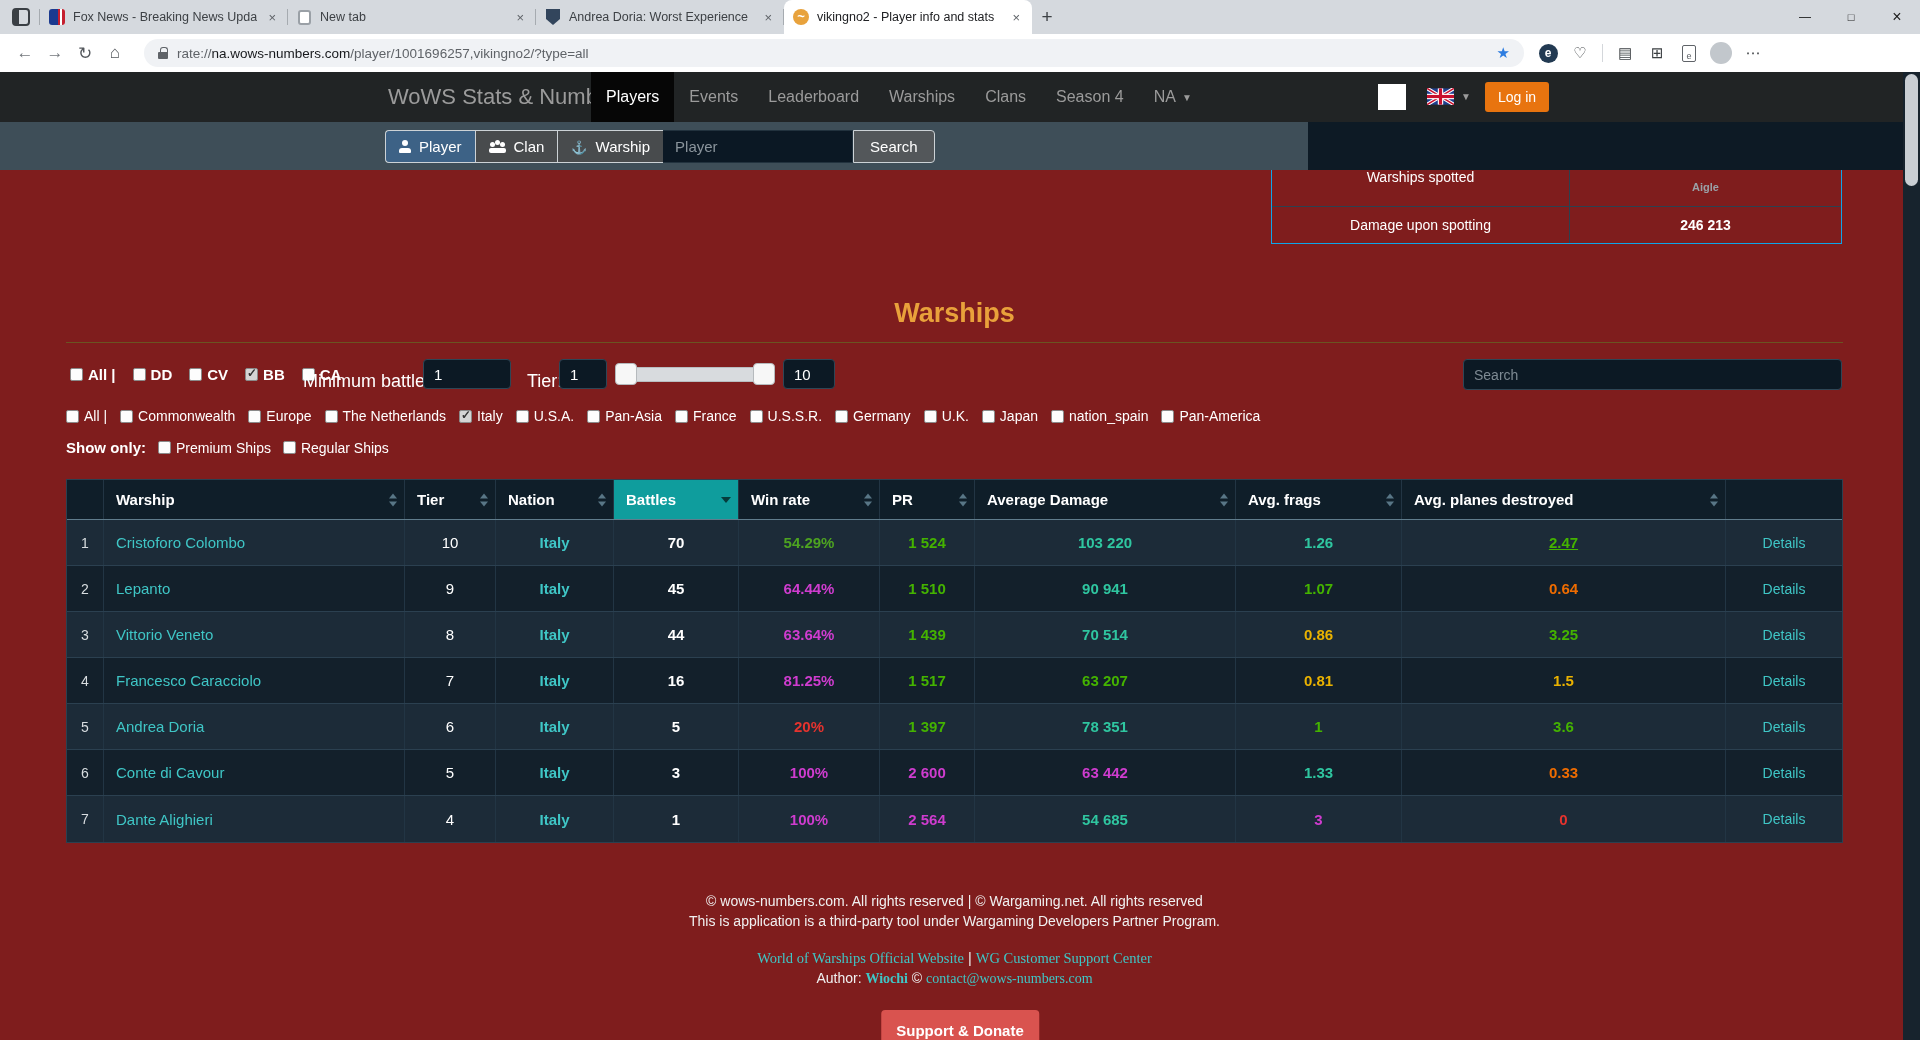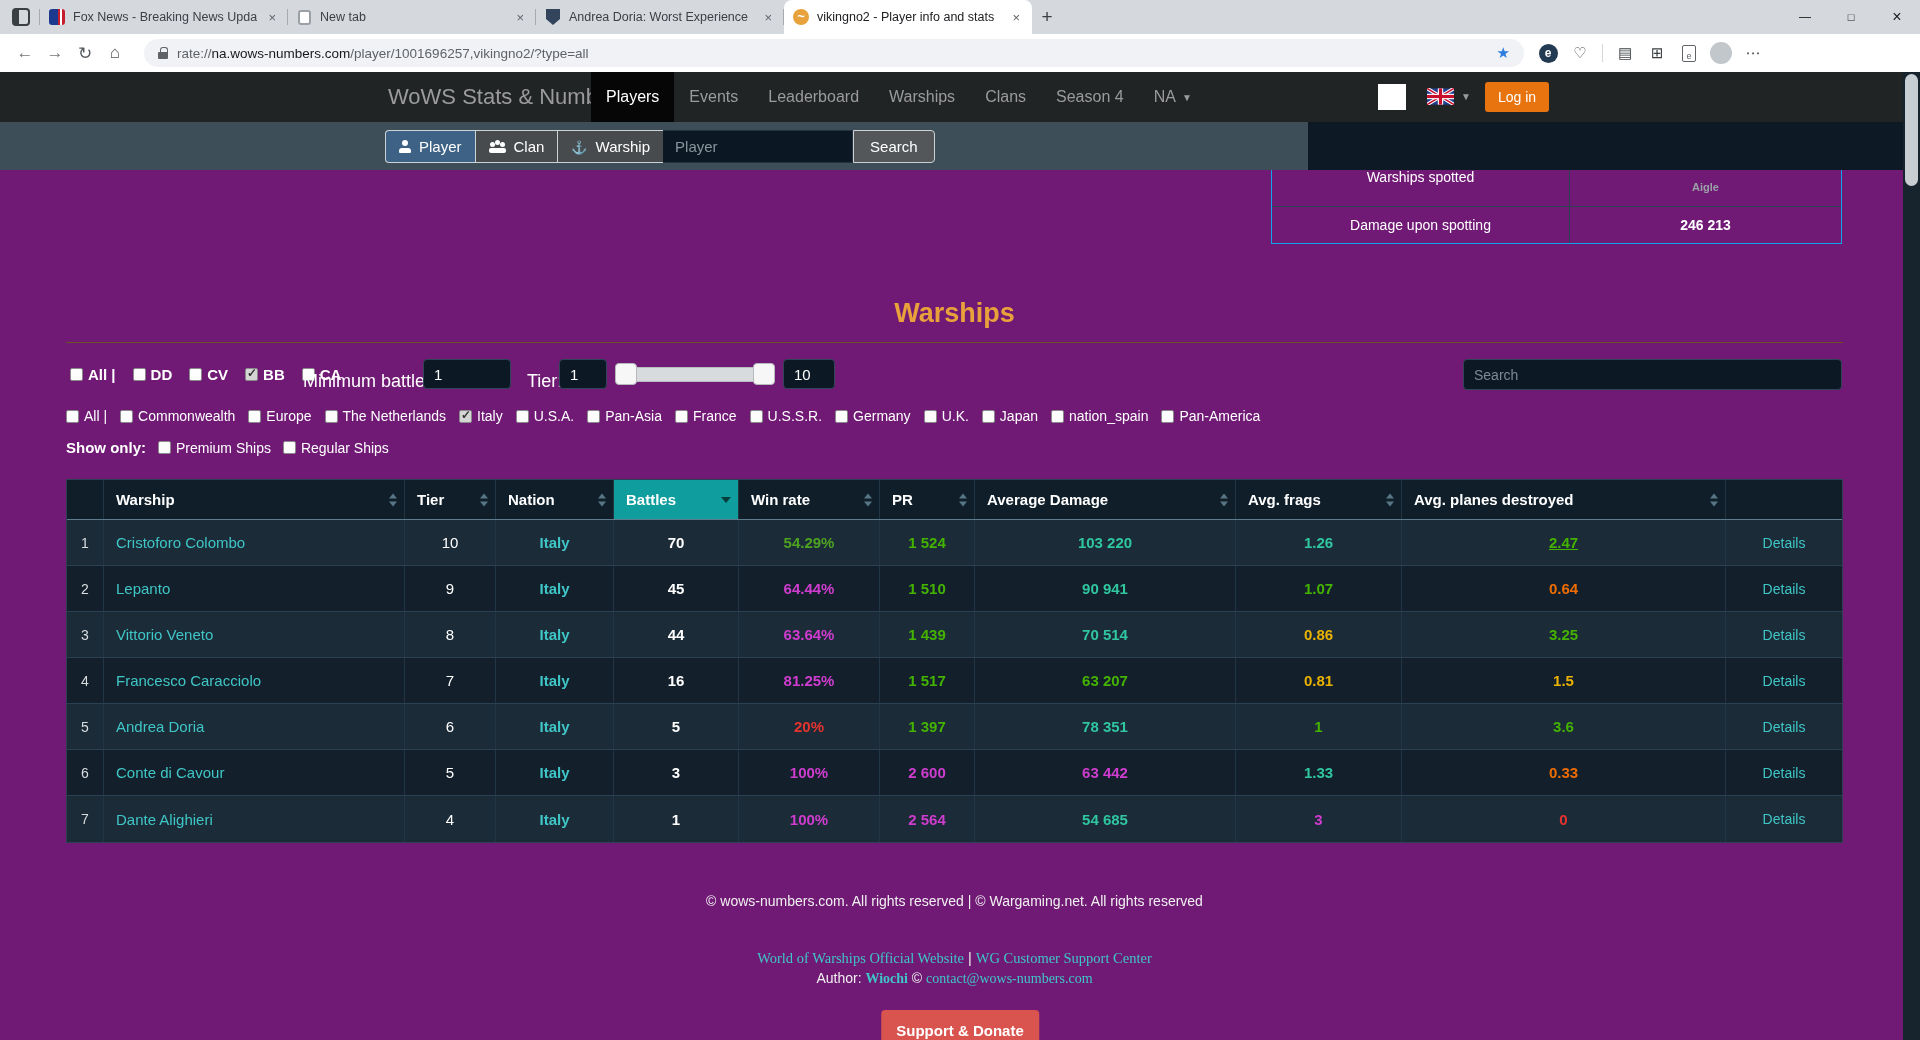--- a/index.html
+++ b/index.html
@@ -1,18 +1,18 @@
 <!DOCTYPE html>
 <html><head>
 <meta charset="utf-8">
 <style>
   * { box-sizing: border-box; margin: 0; padding: 0; }
   html,body { width:1920px; height:1040px; }
   body { font-family:"Liberation Sans", sans-serif; background:#0d1a25; overflow:hidden; }
-  #canvas { position:relative; width:1920px; height:1040px; background:#701a75; overflow:hidden; }
+  #canvas { position:relative; width:1920px; height:1040px; background:#7f1d1d; overflow:hidden; }
 
   
   .tabbar { position:absolute; left:0; top:0; width:1920px; height:34px; background:#d5d9de; display:flex; align-items:center; z-index:20; }
   .ws-icon { width:18px; height:18px; margin:0 9px 0 12px; border:2px solid #3a3f44; border-radius:4px; position:relative; }
   .ws-icon::before { content:""; position:absolute; left:0; top:0; width:5px; height:100%; background:#3a3f44; }
   .tabsep { width:1px; height:16px; background:#a6abb0; }
   .tab { width:248px; height:34px; display:flex; align-items:center; gap:8px; padding:0 9px; font-size:12.5px; color:#3d4145; position:relative; cursor:default; }
   .tab:not(.active)::after { content:""; position:absolute; right:0; top:9px; width:1px; height:16px; background:#a6abb0; }
   .tab.active { background:#fff; border-radius:8px 8px 0 0; color:#202124; }
   .tab-title { white-space:nowrap; overflow:hidden; flex:1; }
@@ -560,20 +560,21 @@
           <div class="bcell bold" style="color: rgb(207, 60, 207);">3</div>
           <div class="bcell bold" style="color: rgb(229, 51, 46);">0</div>
           <div class="bcell">
             <a>Details</a>
           </div>
         </div>
       </div>
   </div>
 
   <div class="fline" style="top:893px;">© wows-numbers.com. All rights reserved | © Wargaming.net. All rights reserved</div>
+  <div class="fline" style="top:913px;">This is application is a third-party tool under Wargaming Developers Partner Program.</div>
   <div class="fline" style="top:950px; font-size:14.5px;">
     <span class="lnk">World of Warships Official Website</span><span> | </span><span class="lnk">WG Customer Support Center</span>
   </div>
   <div class="fline" style="top:970px;">
     <span>Author: </span><span class="lnk bold">Wiochi</span><span> © </span><span class="lnk">contact@wows-numbers.com</span>
   </div>
   <div class="donate-btn">Support &amp; Donate</div>
 
 </div>
 

